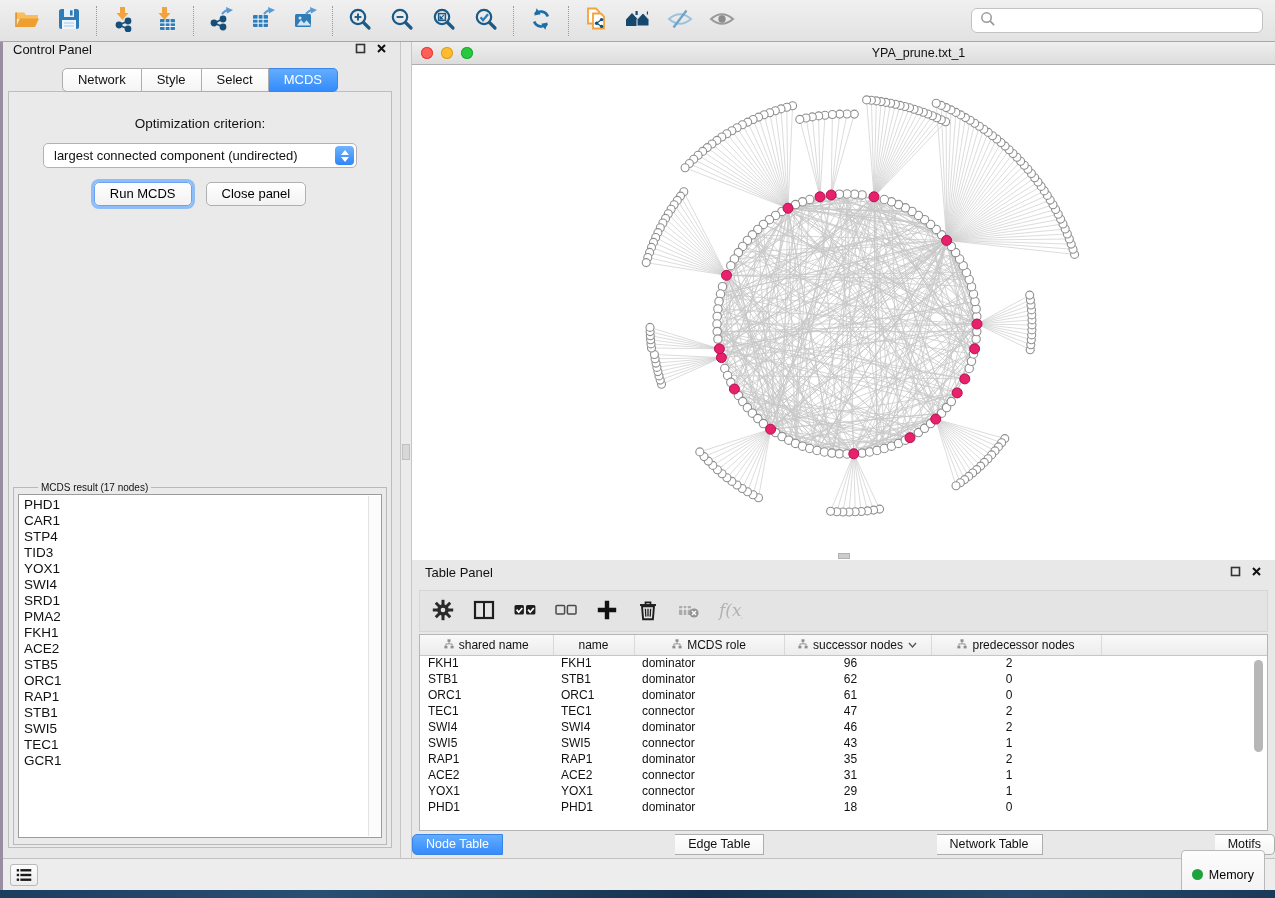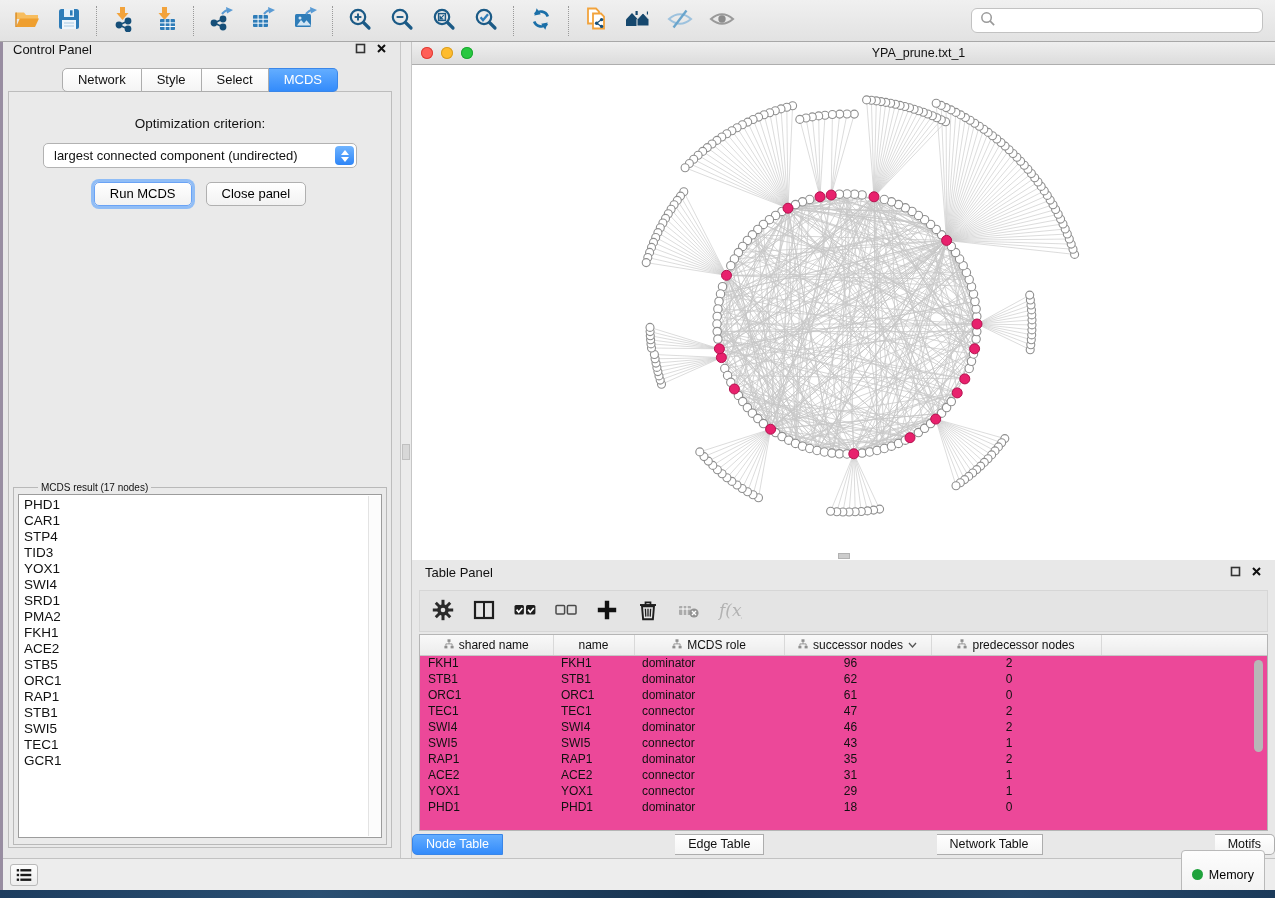--- a/index.html
+++ b/index.html
@@ -65,21 +65,21 @@
   .net-title { position:absolute; left:0; right:0; top:4px; text-align:center; font-size:12.5px; padding-left:150px; }
   .net-canvas { height:495px; background:#fff; position:relative; }
   .net-canvas svg { position:absolute; left:0; top:0; }
   .h-handle { position:absolute; bottom:1px; left:50%; margin-left:-6px; width:12px; height:6px; background:#cccccc; border:1px solid #b2b2b2; }
 
   
   .table-panel { position:absolute; left:412px; top:565px; right:0; height:293px; display:flex; flex-direction:column; }
   .tp-toolbar { margin:1px 7px 0; height:42px; background:#e4e4e4; border:1px solid #d6d6d6;
     display:flex; align-items:center; gap:17px; padding:0 11px; }
   .tp-btn { border:none; background:none; padding:0; width:24px; height:24px; display:flex; align-items:center; justify-content:center; }
-  .tbl-wrap { margin:2px 7px 0; flex:1; background:#ec4899; border:1px solid #b5b5b5; position:relative; overflow:hidden; }
+  .tbl-wrap { margin:2px 7px 0; flex:1; background:#ffffff; border:1px solid #b5b5b5; position:relative; overflow:hidden; }
   table { border-collapse:collapse; width:100%; table-layout:fixed; font-size:12px; }
   thead th { height:20px; background:linear-gradient(#f9f9f9,#ececec); border-bottom:1px solid #c6c6c6;
     border-right:1px solid #d9d9d9; font-weight:normal; padding:0; }
   thead th.filler { border-right:none; }
   .th-inner { display:flex; align-items:center; justify-content:center; gap:5px; font-size:12px; }
   tbody td { height:16px; padding:0 0 0 8px; white-space:nowrap; overflow:hidden; font-size:12px; }
   tbody td.num { text-align:center; padding:0 14px 0 0; }
   .tbl-scroll { position:absolute; top:23px; right:3px; width:10px; bottom:4px; }
   .tbl-thumb { position:absolute; top:2px; left:0; width:9px; height:92px; border-radius:5px; background:#b7b7b7; }
   .tp-tabs { height:27px; display:flex; justify-content:space-between; align-items:center; }

